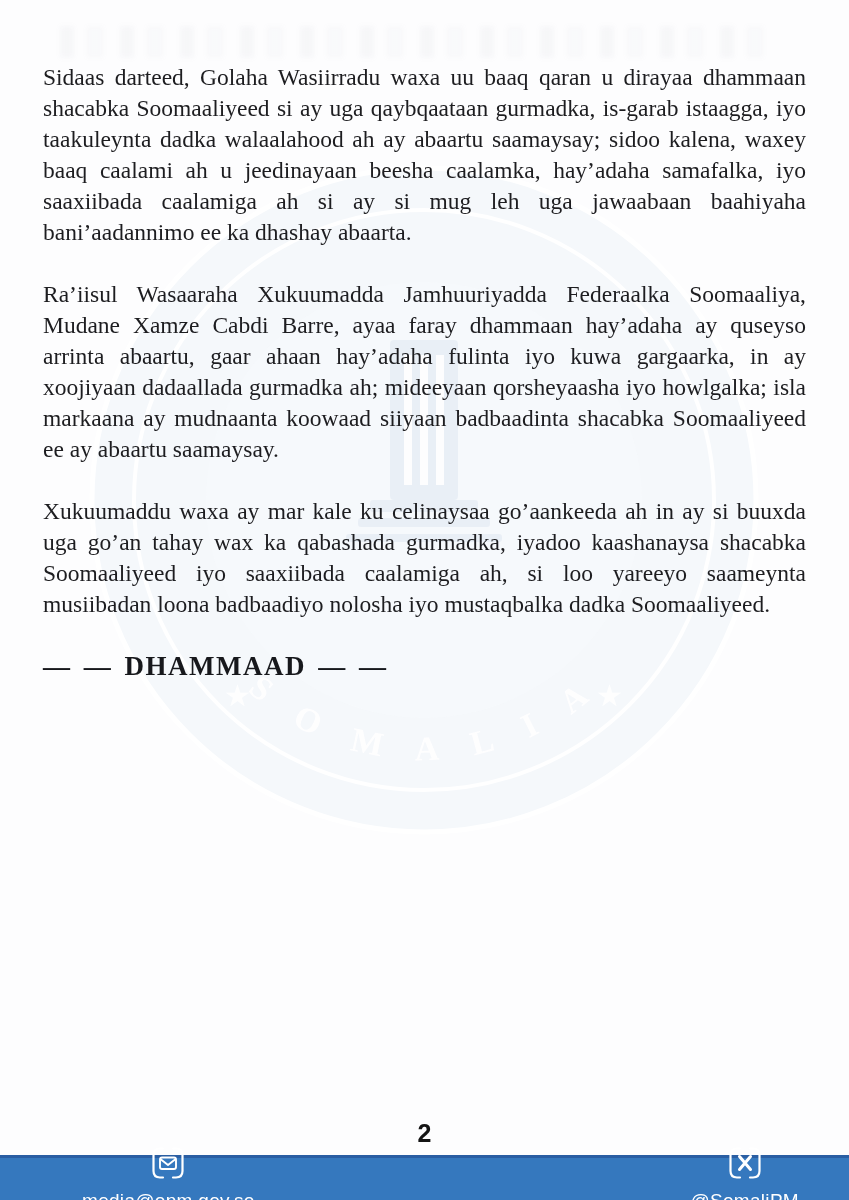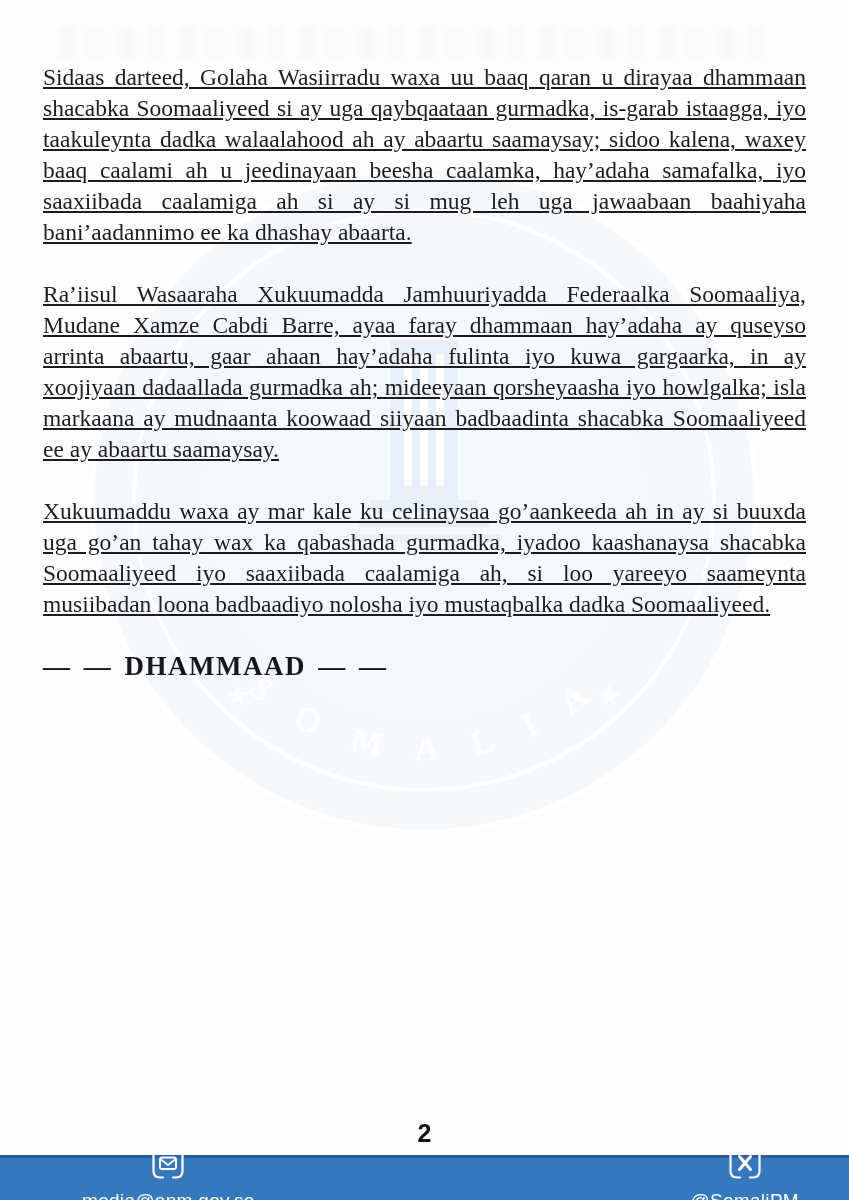--- a/index.html
+++ b/index.html
@@ -27,21 +27,20 @@
   
   .content{
     position:absolute;left:43px;right:43px;top:62px;
   }
   .content p{
     margin:0 0 31px 0;
     font-size:23.5px;
     line-height:31px;
     color:#1d1d20;
     text-align:justify;
-    text-decoration:underline;
   }
   .end-marker{
     text-align:left;
     font-weight:bold;
     font-size:27px;
     letter-spacing:1.5px;
     color:#17181c;
     word-spacing:4px;
   }
   

